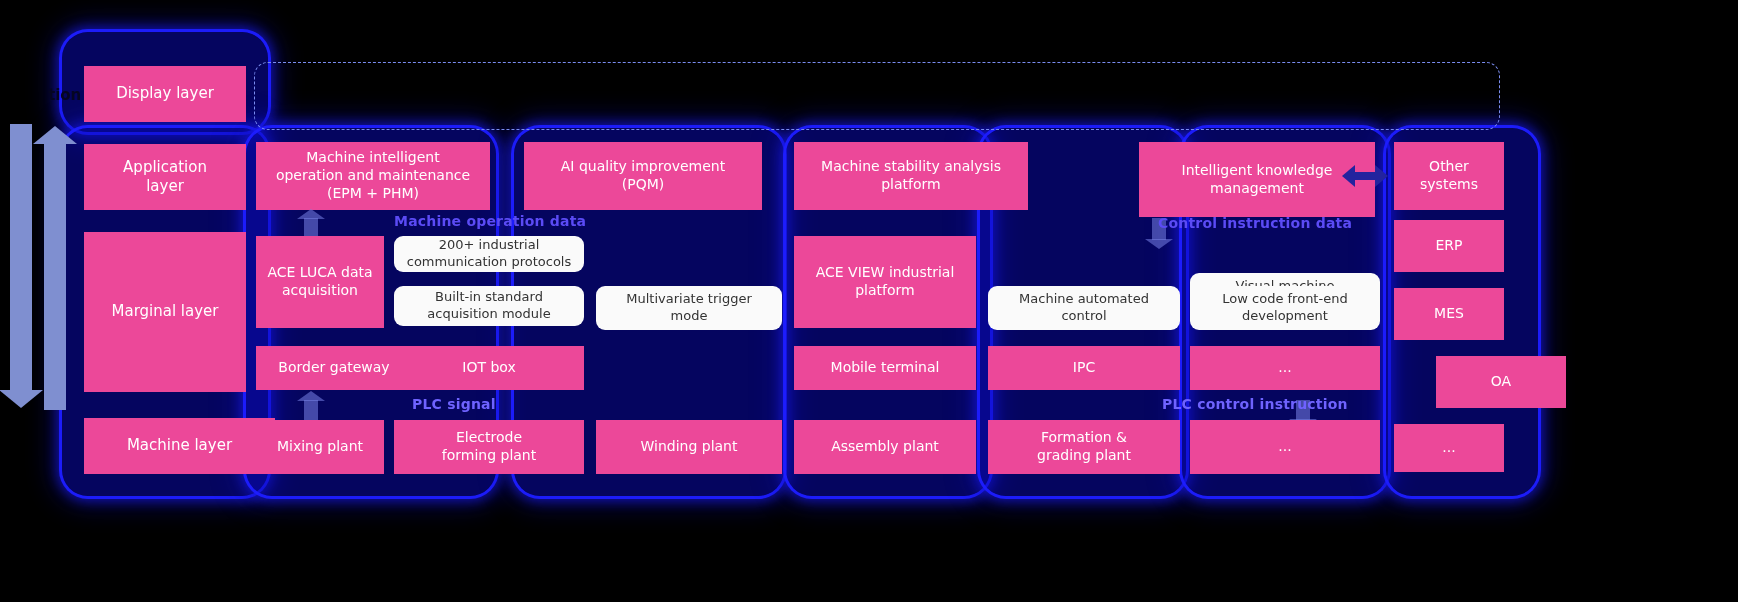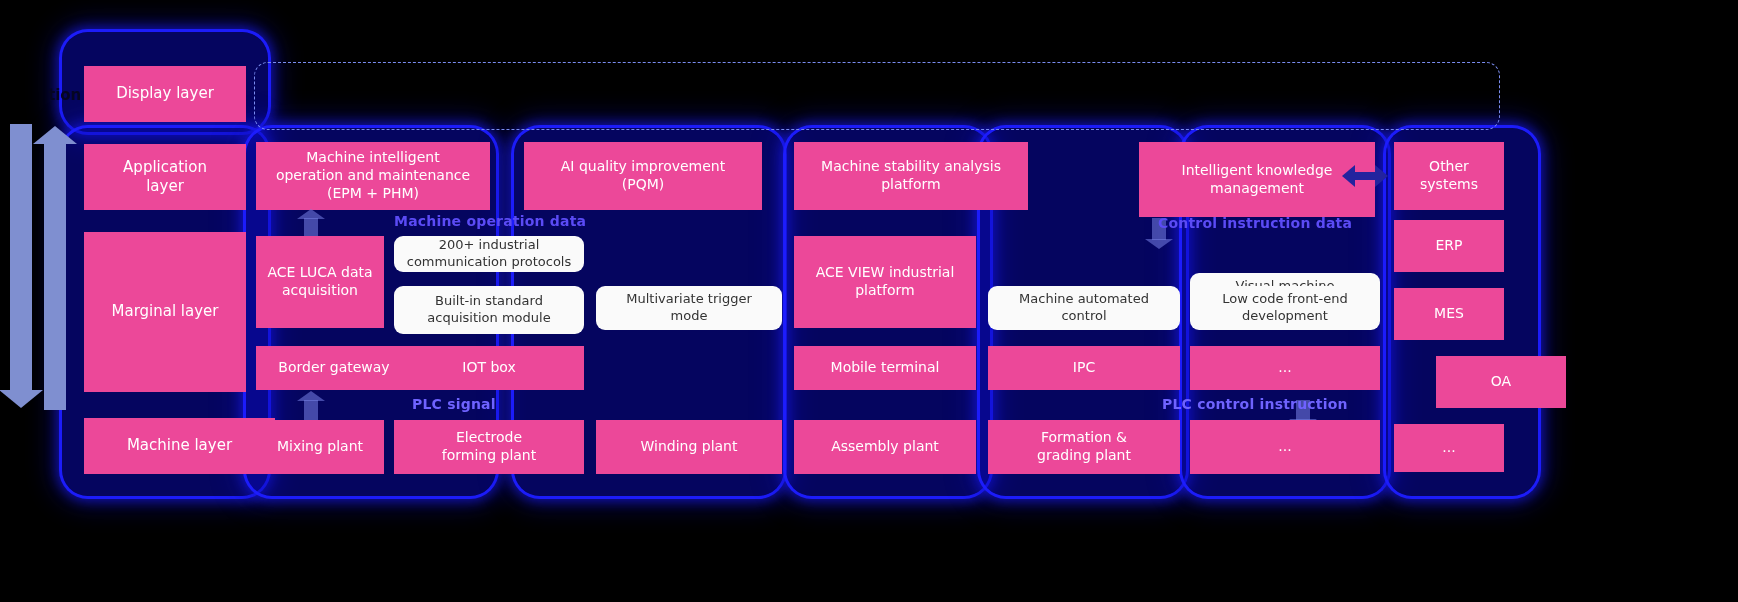--- a/index.html
+++ b/index.html
@@ -161,21 +161,21 @@
   <div class="box fs14" style="left:256px; top:236px; width:128px; height:92px; white-space:pre-line;">ACE LUCA data
 acquisition</div>
 
   <div class="box fs14" style="left:794px; top:236px; width:182px; height:92px; white-space:pre-line;">ACE VIEW industrial
 platform</div>
 
   <div class="box white fs13" style="left:394px; top:236px; width:190px; height:36px; white-space:pre-line;">200+ industrial
 communication protocols</div>
 
 
-  <div class="box white fs13" style="left:394px; top:286px; width:190px; height:48px; white-space:pre-line;">Built-in standard
+  <div class="box white fs13" style="left:394px; top:286px; width:190px; height:40px; white-space:pre-line;">Built-in standard
 acquisition module</div>
 
   <div class="box white fs13" style="left:596px; top:286px; width:186px; height:44px; white-space:pre-line;">Multivariate trigger
 mode</div>
 
 
   <div class="box white fs13" style="left:1190px; top:236px; width:190px; height:44px; white-space:pre-line;margin-top:37px;">Visual machine
 monitoring</div>
 
   <div class="box white fs13" style="left:988px; top:286px; width:192px; height:44px; white-space:pre-line;">Machine automated

